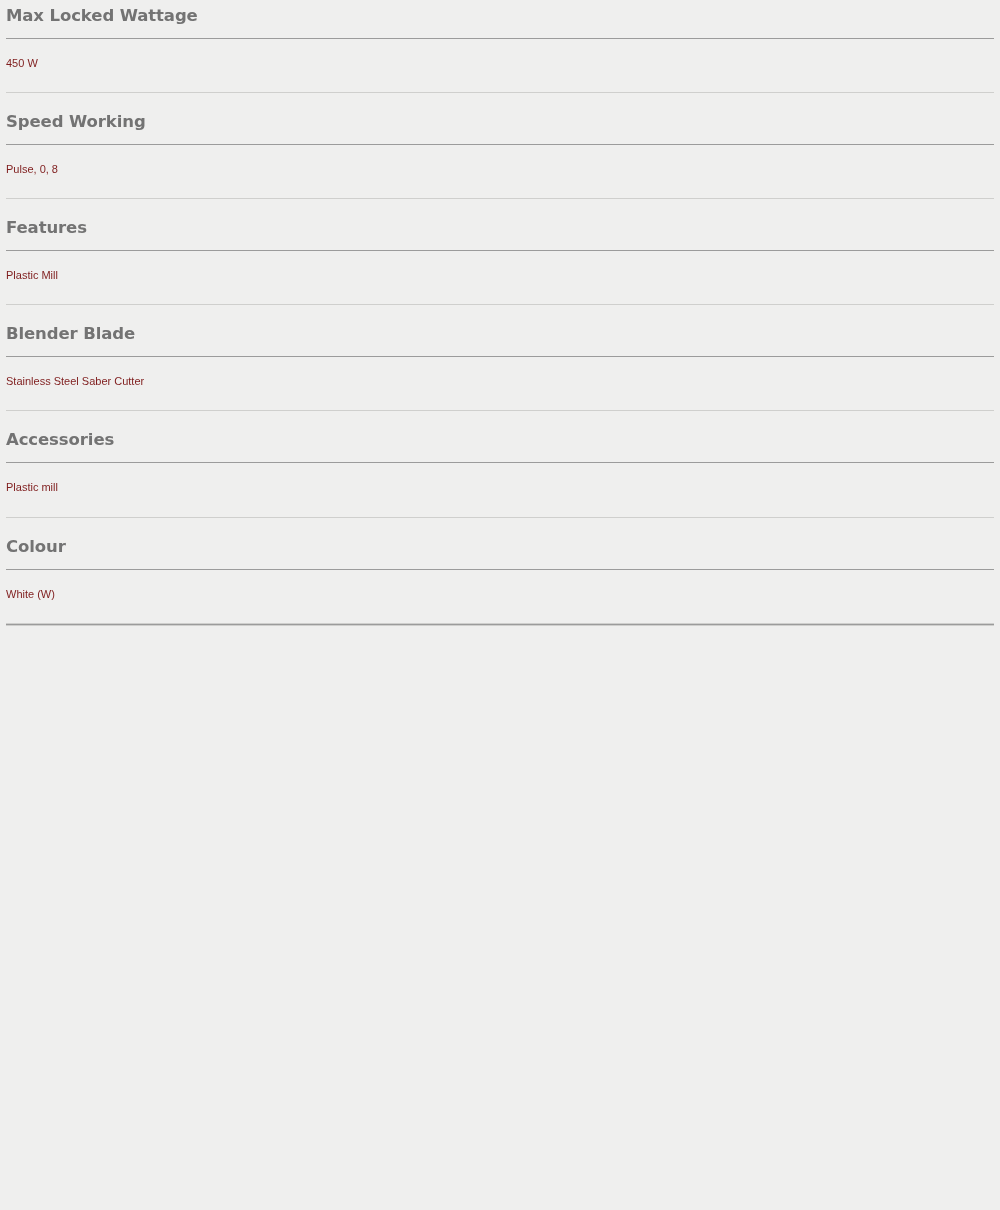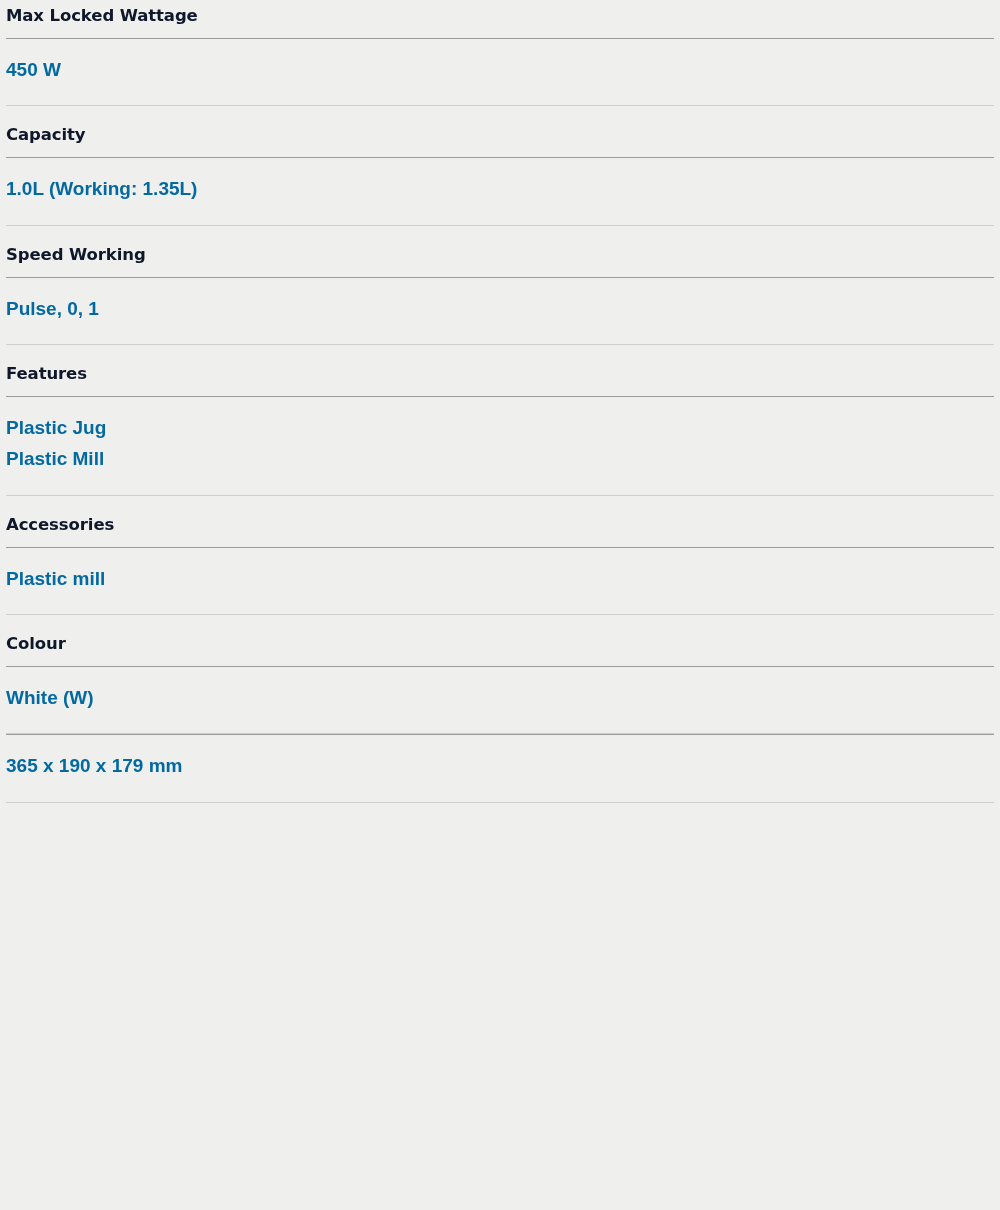--- a/index.html
+++ b/index.html
@@ -17,82 +17,80 @@
     width: 1000px;
     padding: 0 0 0 0;
   }
   .spec-block {
     padding: 0 6px;
   }
   .spec-title {
     font-family: "DejaVu Sans", sans-serif;
     font-weight: bold;
     font-size: 16.5px;
-    color: #0f172a;
+    color: #737373;
     letter-spacing: -0.1px;
     padding: 20px 0 12px 0;
     line-height: 1.15;
   }
   .spec-block:first-child .spec-title {
     padding-top: 7px;
   }
   .divider {
     height: 1px;
     background: #9b9b9b;
     width: 100%;
   }
   .divider.light {
     background: #cfcfcd;
   }
   .spec-value {
-    font-size: 19px;
-    color: #0369a1;
+    font-size: 11px;
+    color: #7f1d1d;
     line-height: 1.65;
     padding: 15px 0 20px 0;
     font-family: "Liberation Sans", sans-serif;
-    font-weight: bold;
   }
   .spec-value .line {
     display: block;
   }
 </style>
 </head>
 <body>
 
 <div class="spec-sheet" id="spec-sheet">
     <div class="spec-block">
       <div class="spec-title">Max Locked Wattage</div>
       <div class="divider"></div>
       <div class="spec-value">
         <span class="line">450 W</span>
       </div>
       <div class="divider light"></div>
     </div>
     <div class="spec-block">
-      <div class="spec-title">Capacity</div>
-      <div class="divider"></div>
-      <div class="spec-value">
-        <span class="line">1.0L (Working: 1.35L)</span>
-      </div>
-      <div class="divider light"></div>
-    </div>
-    <div class="spec-block">
       <div class="spec-title">Speed Working</div>
       <div class="divider"></div>
       <div class="spec-value">
-        <span class="line">Pulse, 0, 1</span>
+        <span class="line">Pulse, 0, 8</span>
       </div>
       <div class="divider light"></div>
     </div>
     <div class="spec-block">
       <div class="spec-title">Features</div>
       <div class="divider"></div>
       <div class="spec-value">
-        <span class="line">Plastic Jug</span>
         <span class="line">Plastic Mill</span>
+      </div>
+      <div class="divider light"></div>
+    </div>
+    <div class="spec-block">
+      <div class="spec-title">Blender Blade</div>
+      <div class="divider"></div>
+      <div class="spec-value">
+        <span class="line">Stainless Steel Saber Cutter</span>
       </div>
       <div class="divider light"></div>
     </div>
     <div class="spec-block">
       <div class="spec-title">Accessories</div>
       <div class="divider"></div>
       <div class="spec-value">
         <span class="line">Plastic mill</span>
       </div>
       <div class="divider light"></div>
@@ -100,18 +98,15 @@
     <div class="spec-block">
       <div class="spec-title">Colour</div>
       <div class="divider"></div>
       <div class="spec-value">
         <span class="line">White (W)</span>
       </div>
       <div class="divider light"></div>
     </div>
     <div class="spec-block">
       <div class="divider"></div>
-      <div class="spec-value">
-        <span class="line">365 x 190 x 179 mm</span>
-      </div>
       <div class="divider light"></div>
     </div>
   </div>
 
 </body></html>

